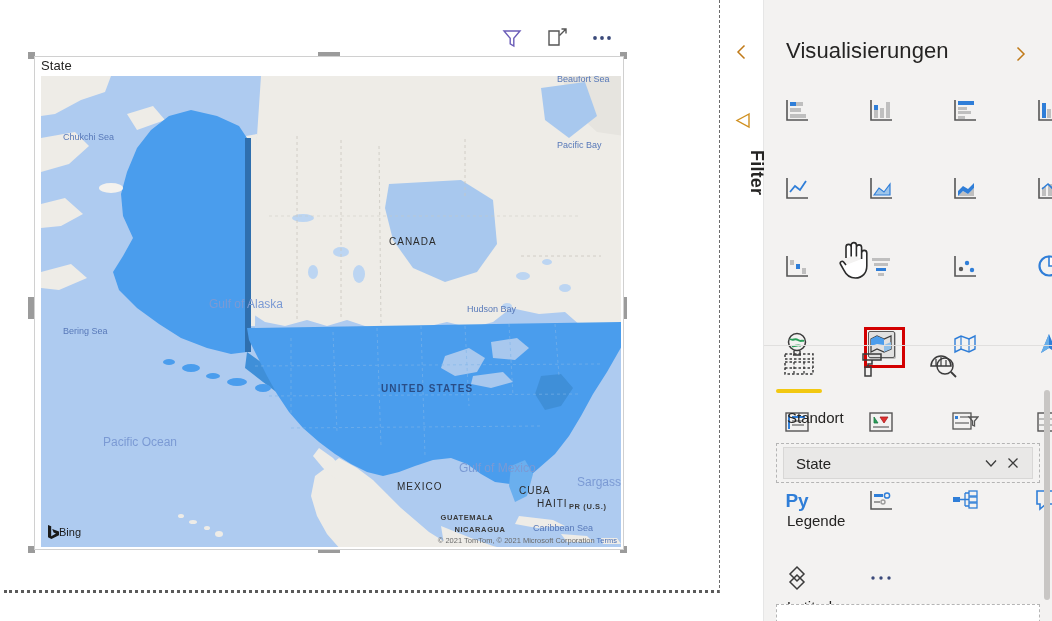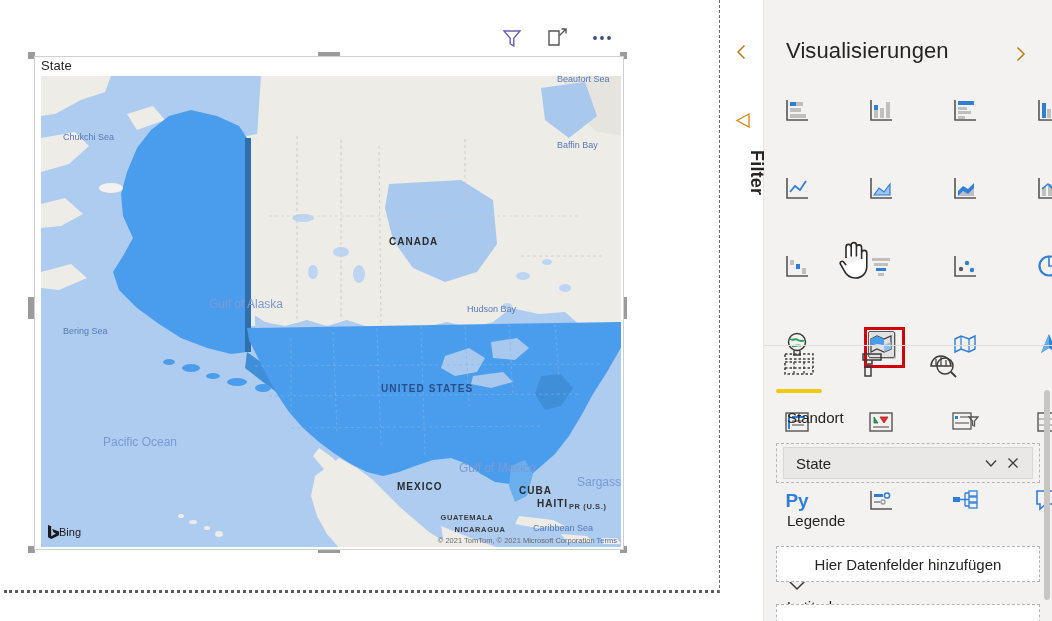--- a/index.html
+++ b/index.html
@@ -52,21 +52,21 @@
   .h-bottom { left: 318px; top: 546px; width: 22px; height: 7px; }
   .h-tl     { left: 28px;  top: 52px;  width: 7px;  height: 7px; }
   .h-tr     { left: 620px; top: 52px;  width: 7px;  height: 7px; }
   .h-bl     { left: 28px;  top: 546px; width: 7px;  height: 7px; }
   .h-br     { left: 620px; top: 546px; width: 7px;  height: 7px; }
 
   
   .mlabel { position: absolute; white-space: nowrap; pointer-events: none; }
   .sea  { color: #5879b9; font-size: 9px; }
   .sea-big { color: #7b9ad4; font-size: 12px; text-align:center; line-height: 13px;}
-  .country { color: #2b2b2b; font-size: 10px; font-weight: bold; letter-spacing: 1px; }
+  .country { color: #2b2b2b; font-size: 10px; font-weight: normal; letter-spacing: 1px; }
   .country-blue { color: #2a4e87; font-size: 10px; font-weight: bold; letter-spacing: 1.1px; }
   .country-sm { color: #3a3a3a; font-size: 7.5px; font-weight: bold; letter-spacing: .6px; text-align:center; line-height: 9px;}
 
   .bing {
     position: absolute; left: 7px; bottom: 8px;
     display: flex; align-items: center; 
     font-size: 11px; color: #1a1a1a;
   }
   .attrib {
     position: absolute; right: 4px; bottom: 2px;
@@ -331,21 +331,21 @@
             <path d="M424 120 L424 60"></path>
               <path d="M480 180 L560 180"></path>
           </g>
         </svg>
 
         <div class="mlabel sea" style="left:516px;top:-2px">Beaufort Sea</div>
         <div class="mlabel sea" style="left:22px;top:56px">Chukchi Sea</div>
         <div class="mlabel sea" style="left:22px;top:250px">Bering Sea</div>
         <div class="mlabel sea-big" style="left:168px;top:222px;width:54px">Gulf of Alaska</div>
         <div class="mlabel sea" style="left:426px;top:228px">Hudson Bay</div>
-        <div class="mlabel sea" style="left:516px;top:64px">Baffin Bay</div>
+        <div class="mlabel sea" style="left:516px;top:64px">Pacific Bay</div>
         <div class="mlabel sea-big" style="left:62px;top:360px;width:50px">Pacific Ocean</div>
         <div class="mlabel sea-big" style="left:418px;top:386px;width:48px">Gulf of Mexico</div>
         <div class="mlabel sea" style="left:492px;top:447px">Caribbean Sea</div>
         <div class="mlabel sea-big" style="left:536px;top:400px">Sargass</div>
 
         <div class="mlabel country" style="left:348px;top:160px">CANADA</div>
         <div class="mlabel country-blue" style="left:340px;top:307px">UNITED STATES</div>
         <div class="mlabel country" style="left:356px;top:405px">MEXICO</div>
         <div class="mlabel country" style="left:478px;top:409px">CUBA</div>
         <div class="mlabel country" style="left:496px;top:422px">HAITI</div>
@@ -736,23 +736,20 @@
         </span>
         <span class="act">
           <svg width="16" height="16" viewBox="0 0 16 16">
               <path d="M3.5 3.5l9 9M12.5 3.5l-9 9" stroke="#3b3b3b" stroke-width="1.3"></path>
             </svg>
         </span>
       </div>
     </div>
 
     <div class="sect-label" style="top:512px">Legende</div>
-    <div class="well well-empty" style="top:546px;height:36px">
-      <span>Hier Datenfelder hinzufügen</span>
-    </div>
 
     <div class="cut-label">Latitude</div>
     <div class="well-cut"></div>
 
     <div class="scrollbar"></div>
   </div>
 
 
   <div class="cursor-hand">
     <svg width="38" height="46" viewBox="0 0 38 46">

